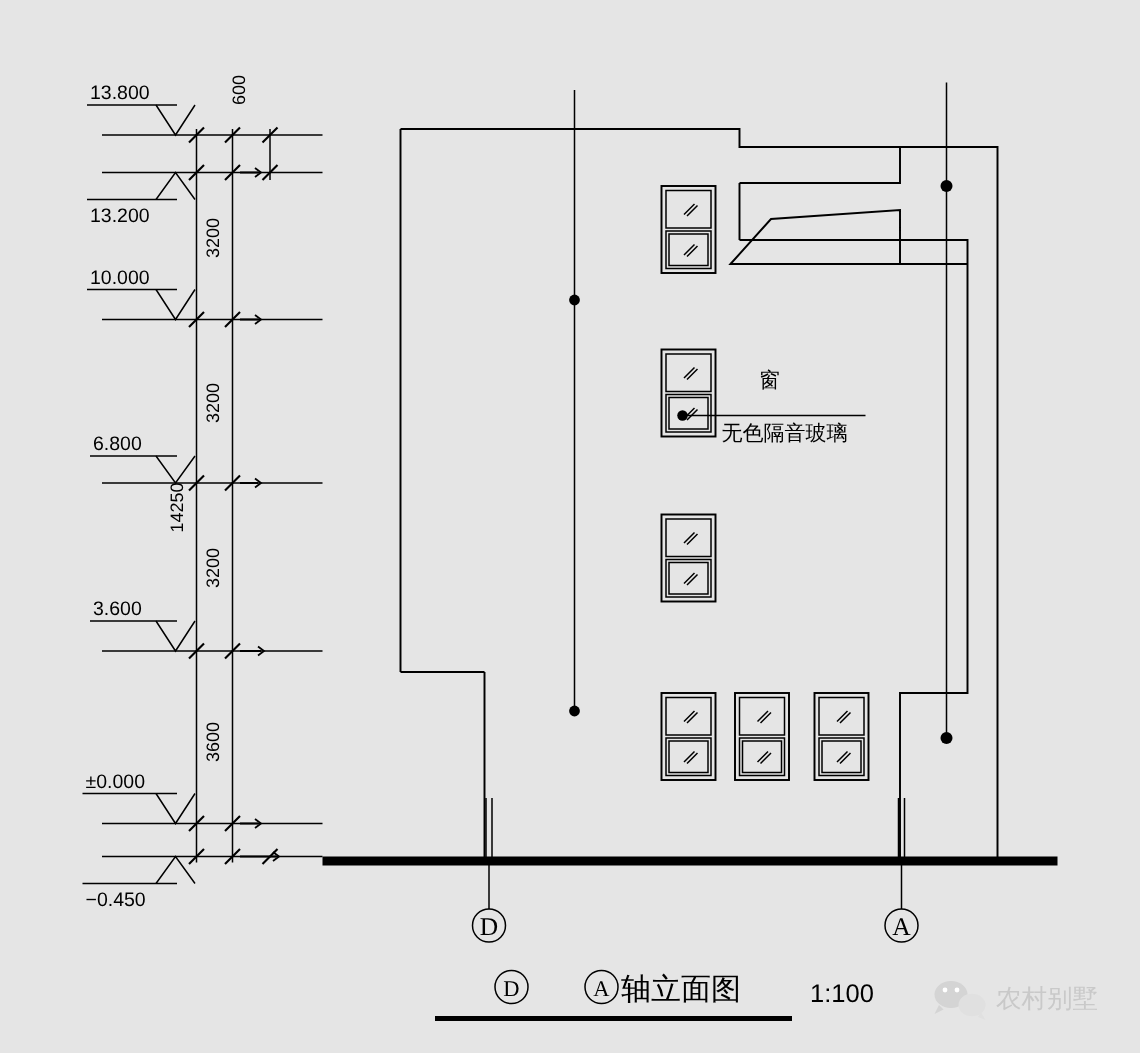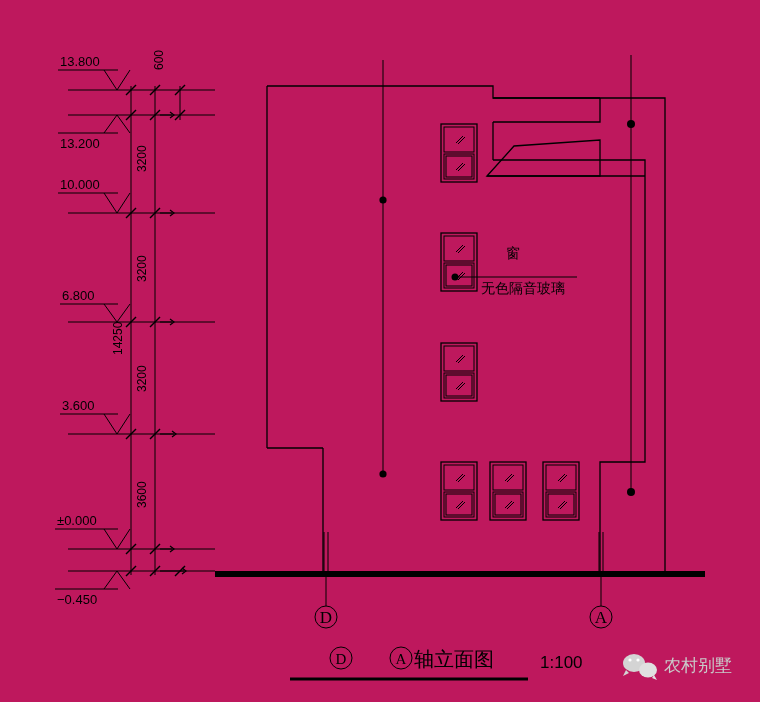--- a/index.html
+++ b/index.html
@@ -8,21 +8,21 @@
     padding: 0;
     background: #ffffff;
   }
   body {
     font-family: "Liberation Sans", sans-serif;
   }
   #sheet {
     position: relative;
     width: 760px;
     height: 702px;
-    background: #be185d;
+    background: #e5e5e5;
     overflow: hidden;
   }
   #sheet svg {
     position: absolute;
     left: 0;
     top: 0;
   }
   .lvl-text {
     font-family: "Liberation Sans", sans-serif;
     font-size: 13px;

